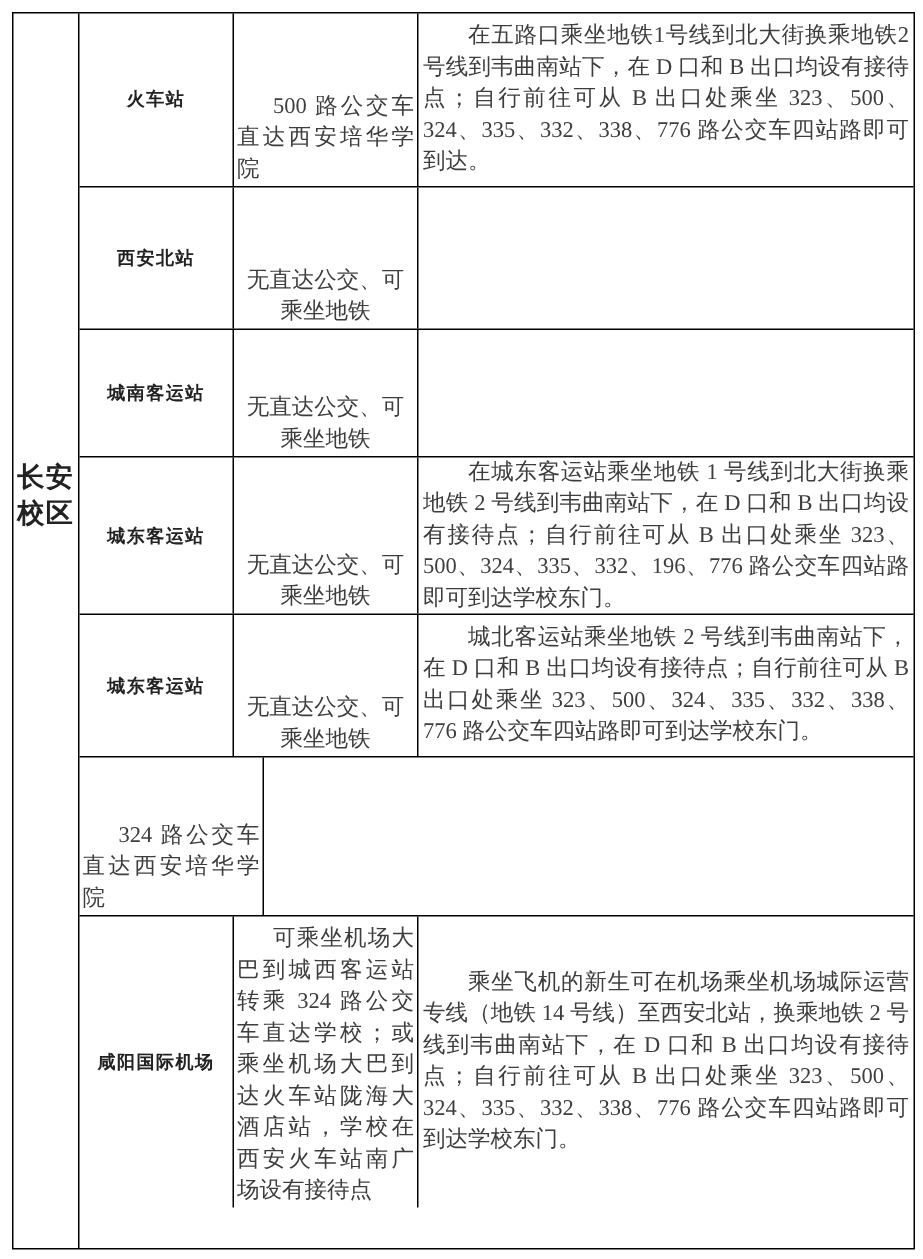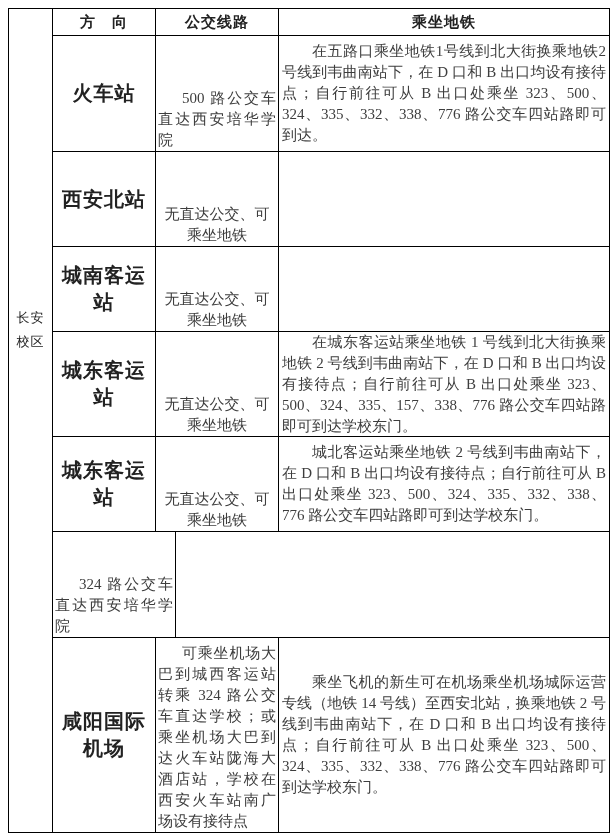--- a/index.html
+++ b/index.html
@@ -16,22 +16,22 @@
     color:#3d3d3d;
   }
   .campus-cell{
     width:44px;flex:0 0 44px;
     border-right:1px solid #000;
     box-sizing:border-box;
     display:flex;justify-content:center;align-items:flex-start;
     padding-top:297px;
   }
   .campus-label{
-    font-weight:normal;color:#222;
-    font-size:13px;line-height:24px;
+    font-weight:bold;color:#222;
+    font-size:18px;line-height:24px;
     white-space:pre-line;text-align:center;
     letter-spacing:1px;
   }
   .rows-col{flex:1;display:flex;flex-direction:column;}
   .t-row{display:flex;border-bottom:1px solid #000;box-sizing:border-box;}
   .t-row:last-child{border-bottom:none;}
   .cell{box-sizing:border-box;overflow:hidden;}
   .cell-dir{
     width:103px;flex:0 0 103px;border-right:1px solid #000;
     display:flex;align-items:center;justify-content:center;
@@ -44,46 +44,35 @@
   }
   .cell-subway{
     width:330px;flex:0 0 330px;
     display:flex;flex-direction:column;justify-content:center;
     font-size:15px;line-height:21px;
     padding:0 3px;
   }
   .header-row{height:27px;}
   .header-row .cell{display:flex;align-items:center;justify-content:center;}
   .header-label{font-weight:bold;color:#222;font-size:15px;letter-spacing:1px;}
-  .dir-label{font-weight:bold;color:#222;font-size:20px;letter-spacing:1px;}
+  .dir-label{font-weight:bold;color:#222;font-size:12px;letter-spacing:1px;}
   .bus-text{padding:0 2px;}
   .bus-indent{text-align:justify;text-indent:1.6em;}
   .bus-center{text-align:center;}
   .subway-text{text-align:justify;text-indent:2em;}
 </style>
 </head>
 <body>
 
 <div class="table">
   <div class="campus-cell">
     <div class="campus-label">长安
 校区</div>
   </div>
   <div class="rows-col">
-    <div class="t-row header-row">
-      <div class="cell cell-dir">
-        <span class="header-label">方　向</span>
-      </div>
-      <div class="cell cell-bus">
-        <span class="header-label">公交线路</span>
-      </div>
-      <div class="cell cell-subway">
-        <span class="header-label">乘坐地铁</span>
-      </div>
-    </div>
 
   <div class="t-row" style="height: 116px;">
     <div class="cell cell-dir">
       <span class="dir-label">火车站</span>
     </div>
     <div class="cell cell-bus">
       <div class="bus-text bus-indent">500 路公交车直达西安培华学院</div>
     </div>
     <div class="cell cell-subway">
       <div class="subway-text">在五路口乘坐地铁1号线到北大街换乘地铁2号线到韦曲南站下，在 D 口和 B 出口均设有接待点；自行前往可从 B 出口处乘坐 323、500、324、335、332、338、776 路公交车四站路即可到达。</div>
@@ -109,21 +98,21 @@
   </div>
 
   <div class="t-row" style="height: 105px;">
     <div class="cell cell-dir">
       <span class="dir-label">城东客运站</span>
     </div>
     <div class="cell cell-bus">
       <div class="bus-text bus-center">无直达公交、可乘坐地铁</div>
     </div>
     <div class="cell cell-subway">
-      <div class="subway-text">在城东客运站乘坐地铁 1 号线到北大街换乘地铁 2 号线到韦曲南站下，在 D 口和 B 出口均设有接待点；自行前往可从 B 出口处乘坐 323、500、324、335、157、338、776 路公交车四站路即可到达学校东门。</div>
+      <div class="subway-text">在城东客运站乘坐地铁 1 号线到北大街换乘地铁 2 号线到韦曲南站下，在 D 口和 B 出口均设有接待点；自行前往可从 B 出口处乘坐 323、500、324、335、332、196、776 路公交车四站路即可到达学校东门。</div>
     </div>
   </div>
 
   <div class="t-row" style="height: 95px;">
     <div class="cell cell-dir">
       <span class="dir-label">城东客运站</span>
     </div>
     <div class="cell cell-bus">
       <div class="bus-text bus-center">无直达公交、可乘坐地铁</div>
     </div>

